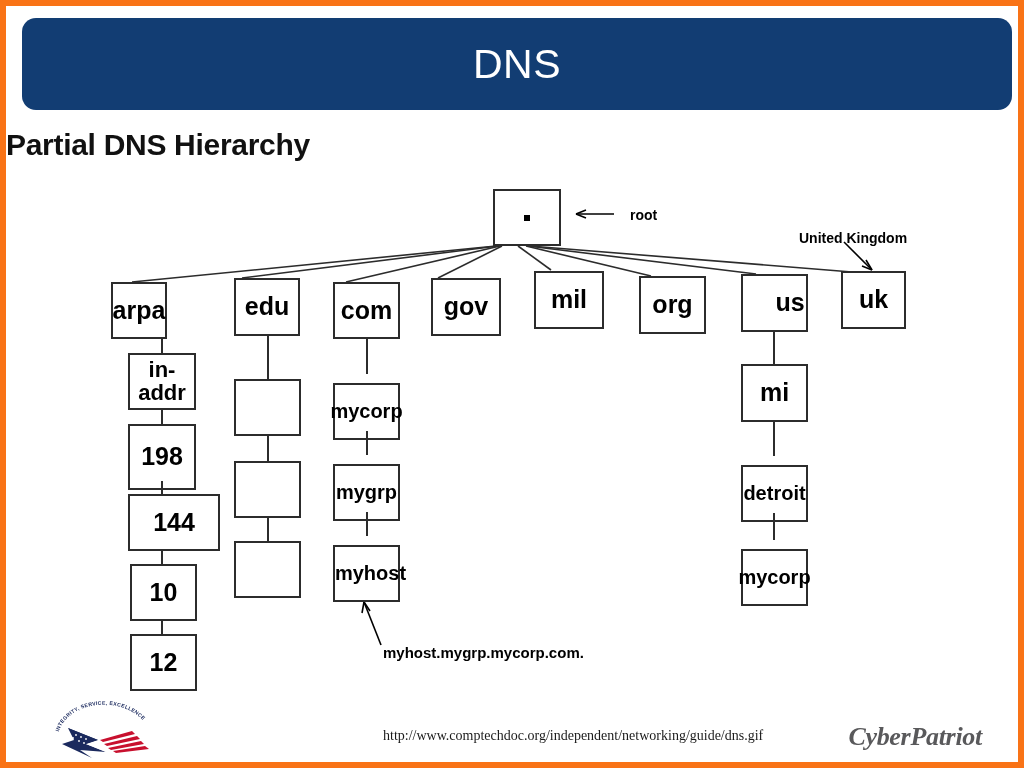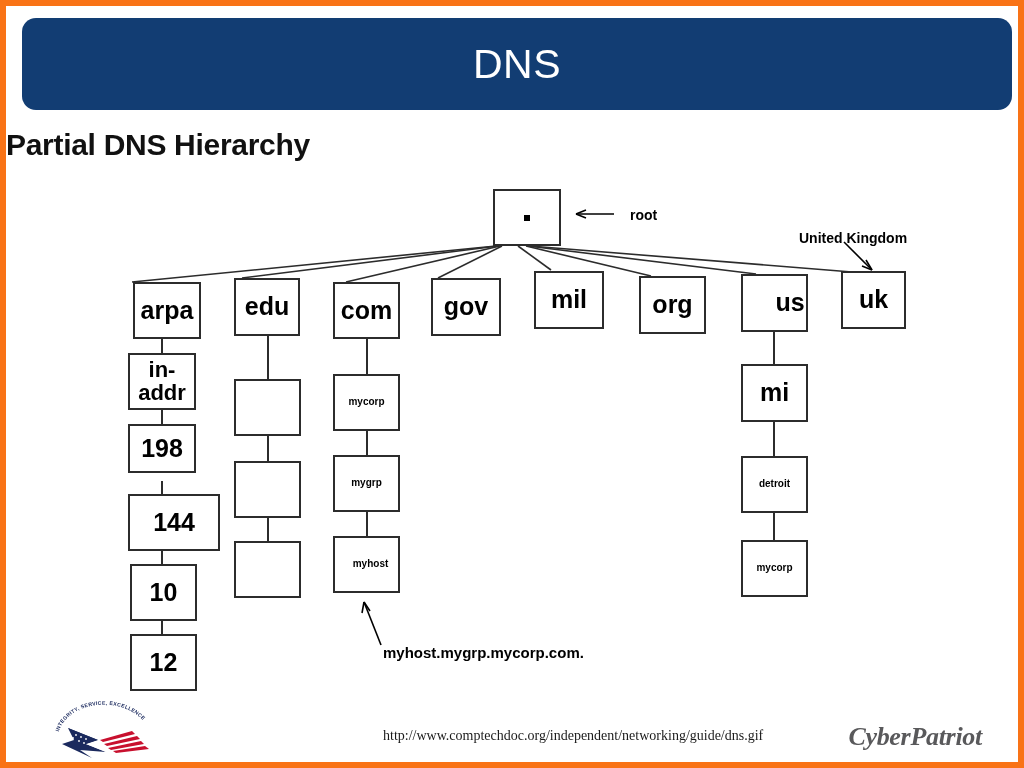--- a/index.html
+++ b/index.html
@@ -66,21 +66,21 @@
     align-items: center;
     justify-content: center;
     text-align: center;
     color: #000000;
     font-family: "Liberation Sans", sans-serif;
     font-weight: bold;
     line-height: 1.02;
   }
   .node.big   { font-size: 25px; }
   .node.mid   { font-size: 22px; }
-  .node.small { font-size: 10px; }
+  .node.small { font-size: 20px; margin-top: 9px; }
   .node.dot   { font-size: 25px; align-items: center; }
   .dotmark {
     width: 6px;
     height: 6px;
     background: #000;
   }
   .vline {
     position: absolute;
     width: 2px;
     background: #2c2c2c;
@@ -172,33 +172,33 @@
       </g>
     </svg>
 
     <div class="node dot" style="left:487px; top:79px; width:68px; height:57px;">
       <span class="dotmark"></span>
     </div>
     <div class="annot" id="annot-root" style="left:624px; top:97px;">root</div>
 
     <div class="annot" id="annot-uk" style="left:793px; top:120px;">United Kingdom</div>
 
-    <div class="node big" style="left:127px; top:172px; width:68px; height:57px;">arpa</div>
+    <div class="node big" style="left:105px; top:172px; width:56px; height:57px;">arpa</div>
     <div class="node big" style="left:228px; top:168px; width:66px; height:58px;">edu</div>
     <div class="node big" style="left:327px; top:172px; width:67px; height:57px;">com</div>
     <div class="node big" style="left:425px; top:168px; width:70px; height:58px;">gov</div>
     <div class="node big" style="left:528px; top:161px; width:70px; height:58px;">mil</div>
     <div class="node big" style="left:633px; top:166px; width:67px; height:58px;">org</div>
     <div class="node big" style="left:735px; top:164px; width:67px; height:58px;padding-left:31px;">us</div>
     <div class="node big" style="left:835px; top:161px; width:65px; height:58px;">uk</div>
 
     <div class="vline" style="left:155px; top:229px; height:14px;"></div>
     <div class="node mid" style="left:122px; top:243px; width:68px; height:57px;">in-addr</div>
     <div class="vline" style="left:155px; top:300px; height:14px;"></div>
-    <div class="node big" style="left:122px; top:314px; width:68px; height:49px;">198</div>
+    <div class="node big" style="left:122px; top:314px; width:68px; height:66px;">198</div>
     <div class="vline" style="left:155px; top:371px; height:13px;"></div>
     <div class="node big" style="left:122px; top:384px; width:92px; height:57px;">144</div>
     <div class="vline" style="left:155px; top:441px; height:13px;"></div>
     <div class="node big" style="left:124px; top:454px; width:67px; height:57px;">10</div>
     <div class="vline" style="left:155px; top:511px; height:13px;"></div>
     <div class="node big" style="left:124px; top:524px; width:67px; height:57px;">12</div>
 
     <div class="vline" style="left:261px; top:226px; height:43px;"></div>
     <div class="node" style="left:228px; top:269px; width:67px; height:57px;"></div>
     <div class="vline" style="left:261px; top:326px; height:25px;"></div>

